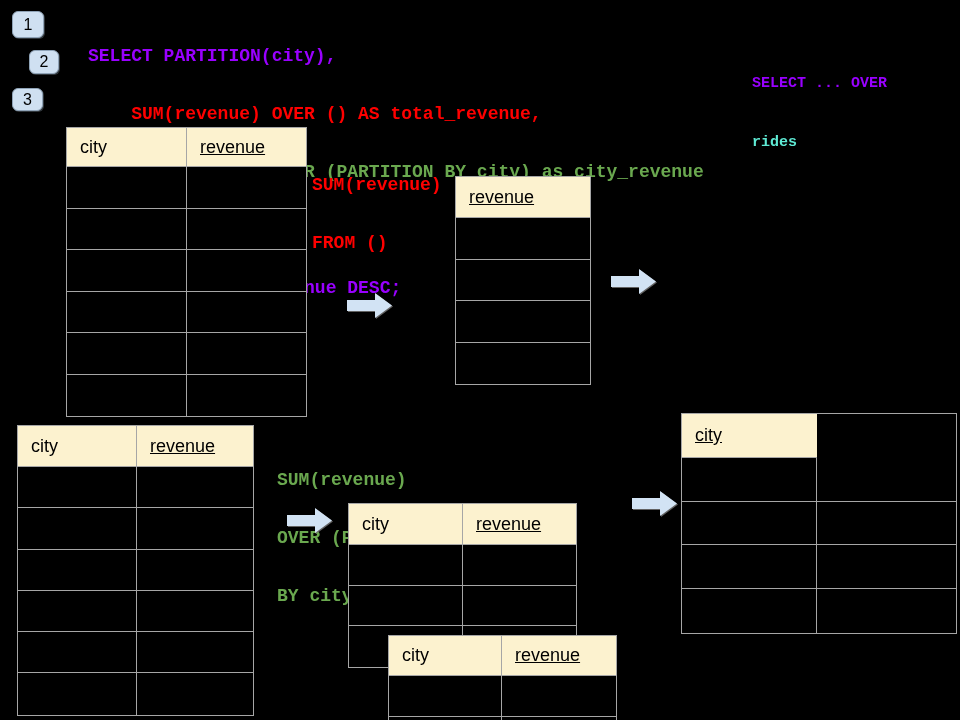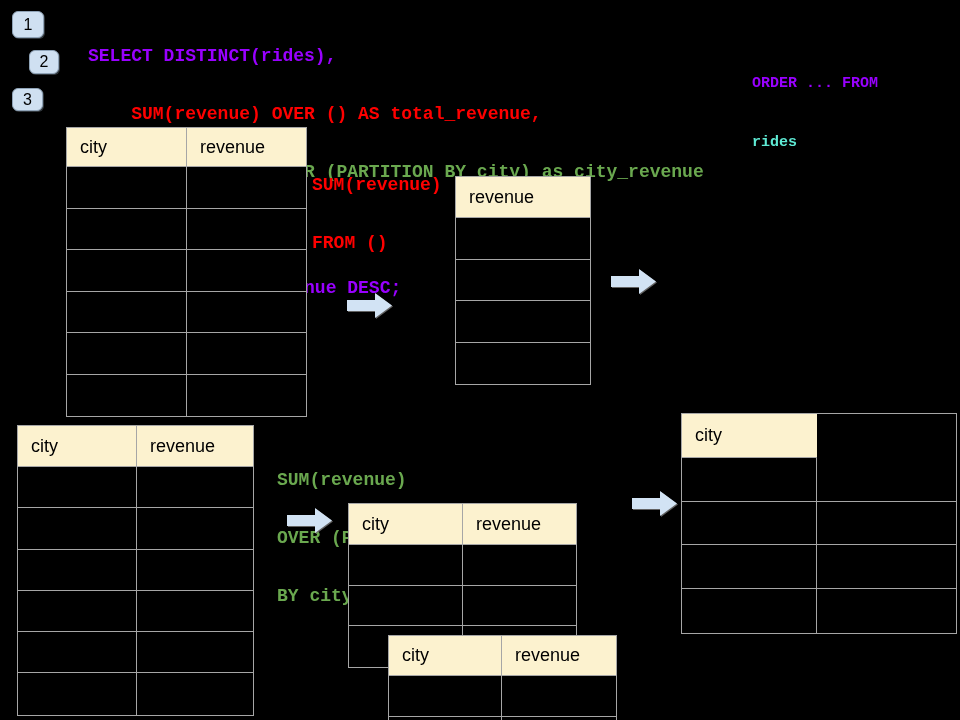--- a/index.html
+++ b/index.html
@@ -12,21 +12,21 @@
   .sidenote .line{line-height:23px;font-size:15px;}
   
   .badge{position:absolute;border-radius:6px;border:1px solid #8FA3B7;
          display:flex;align-items:center;justify-content:center;
          color:#000;font-size:16px;box-shadow:1px 1px 0 rgba(90,100,110,0.55);}
   
   .tbl{position:absolute;border:1px solid #A6A6A6;background:#000;}
   .thead{display:flex;}
   .th{box-sizing:border-box;color:#000;font-size:18px;display:flex;align-items:center;
       padding-left:13px;border-right:1px solid #A6A6A6;border-bottom:1px solid #A6A6A6;}
-  .th:last-child{border-right:none;}
+  .th:last-child{border-right:none;text-decoration:underline;}
   .tr{display:flex;}
   .td{box-sizing:border-box;background:#000;border-right:1px solid #A6A6A6;border-bottom:1px solid #A6A6A6;}
   .td:last-child{border-right:none;}
   .tr:last-child .td{border-bottom:none;}
   .t-top .th{height:39px;}      .t-top .td{height:41.5px;}
   .t-rev .th{height:41px;}      .t-rev .td{height:41.5px;}
   .t-botleft .th{height:41px;}  .t-botleft .td{height:41.3px;}
   .t-mid .th{height:41px;}      .t-mid .td{height:40.5px;}
   .t-front .th{height:40px;}    .t-front .td{height:41px;}
   .t-result .th{height:44px;}   .t-result .td{height:43.7px;}
@@ -46,29 +46,29 @@
     <span>1</span>
   </div>
   <div class="badge" style="left: 29px; top: 50px; width: 28px; height: 22px; background-color: rgb(207, 224, 241);">
     <span>2</span>
   </div>
   <div class="badge" style="left: 12px; top: 88px; width: 29px; height: 21px; background-color: rgb(207, 224, 241);">
     <span>3</span>
   </div>
 
   <div class="codeblock mono" style="left:88px;top:9px;">
-    <div class="line" style="color: rgb(153, 0, 255);">SELECT DISTINCT(rides),</div>
+    <div class="line" style="color: rgb(153, 0, 255);">SELECT PARTITION(city),</div>
     <div class="line" style="color: rgb(255, 0, 0);">    SUM(revenue) OVER () AS total_revenue,</div>
     <div class="line" style="color: rgb(106, 168, 79);">    SUM(revenue) OVER (PARTITION BY city) as city_revenue</div>
     <div class="line" style="color: rgb(153, 0, 255);">  FROM rides</div>
     <div class="line" style="color: rgb(153, 0, 255);">  ORDER by city_revenue DESC;</div>
   </div>
 
   <div class="codeblock sidenote mono" style="left:752px;top:36px;">
-    <div class="line" style="color: rgb(153, 0, 255);">ORDER ... FROM</div>
+    <div class="line" style="color: rgb(153, 0, 255);">SELECT ... OVER</div>
     <div class="line" style="color: #5eead4;">rides</div>
   </div>
 
   <div class="codeblock mono" style="left:312px;top:138px;">
     <div class="line" style="color: rgb(255, 0, 0);">SUM(revenue)</div>
     <div class="line" style="color: rgb(255, 0, 0);">FROM ()</div>
   </div>
 
   <div class="codeblock mono" style="left:277px;top:433px;">
     <div class="line" style="color: rgb(106, 168, 79);">SUM(revenue)</div>

